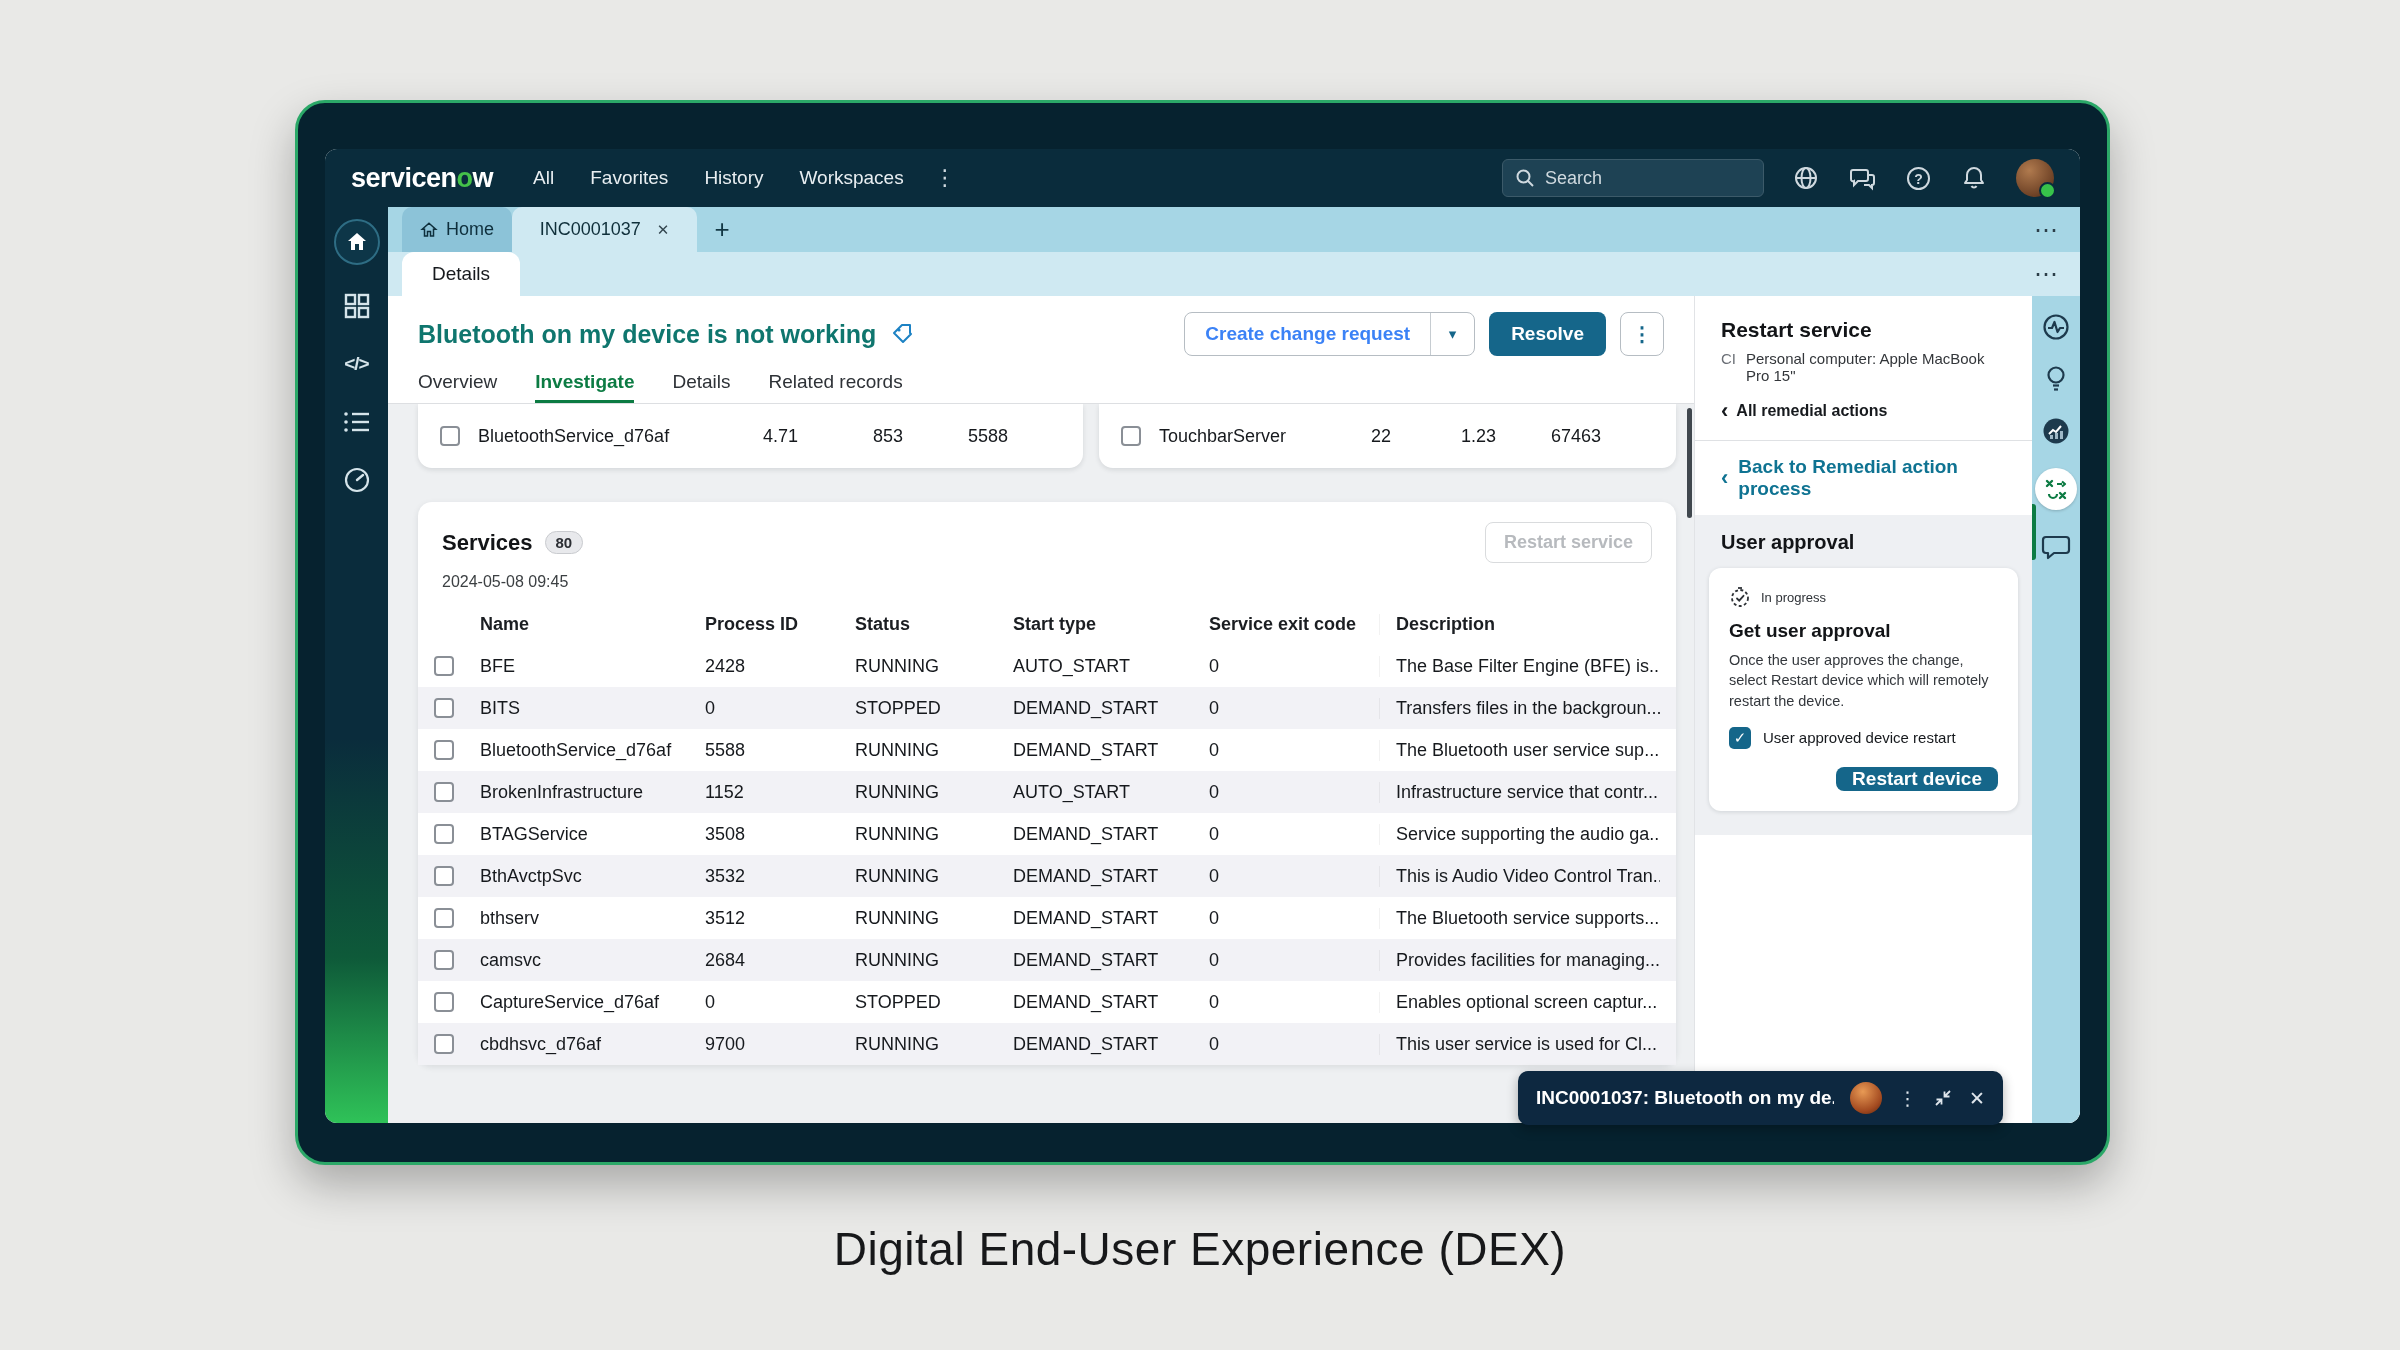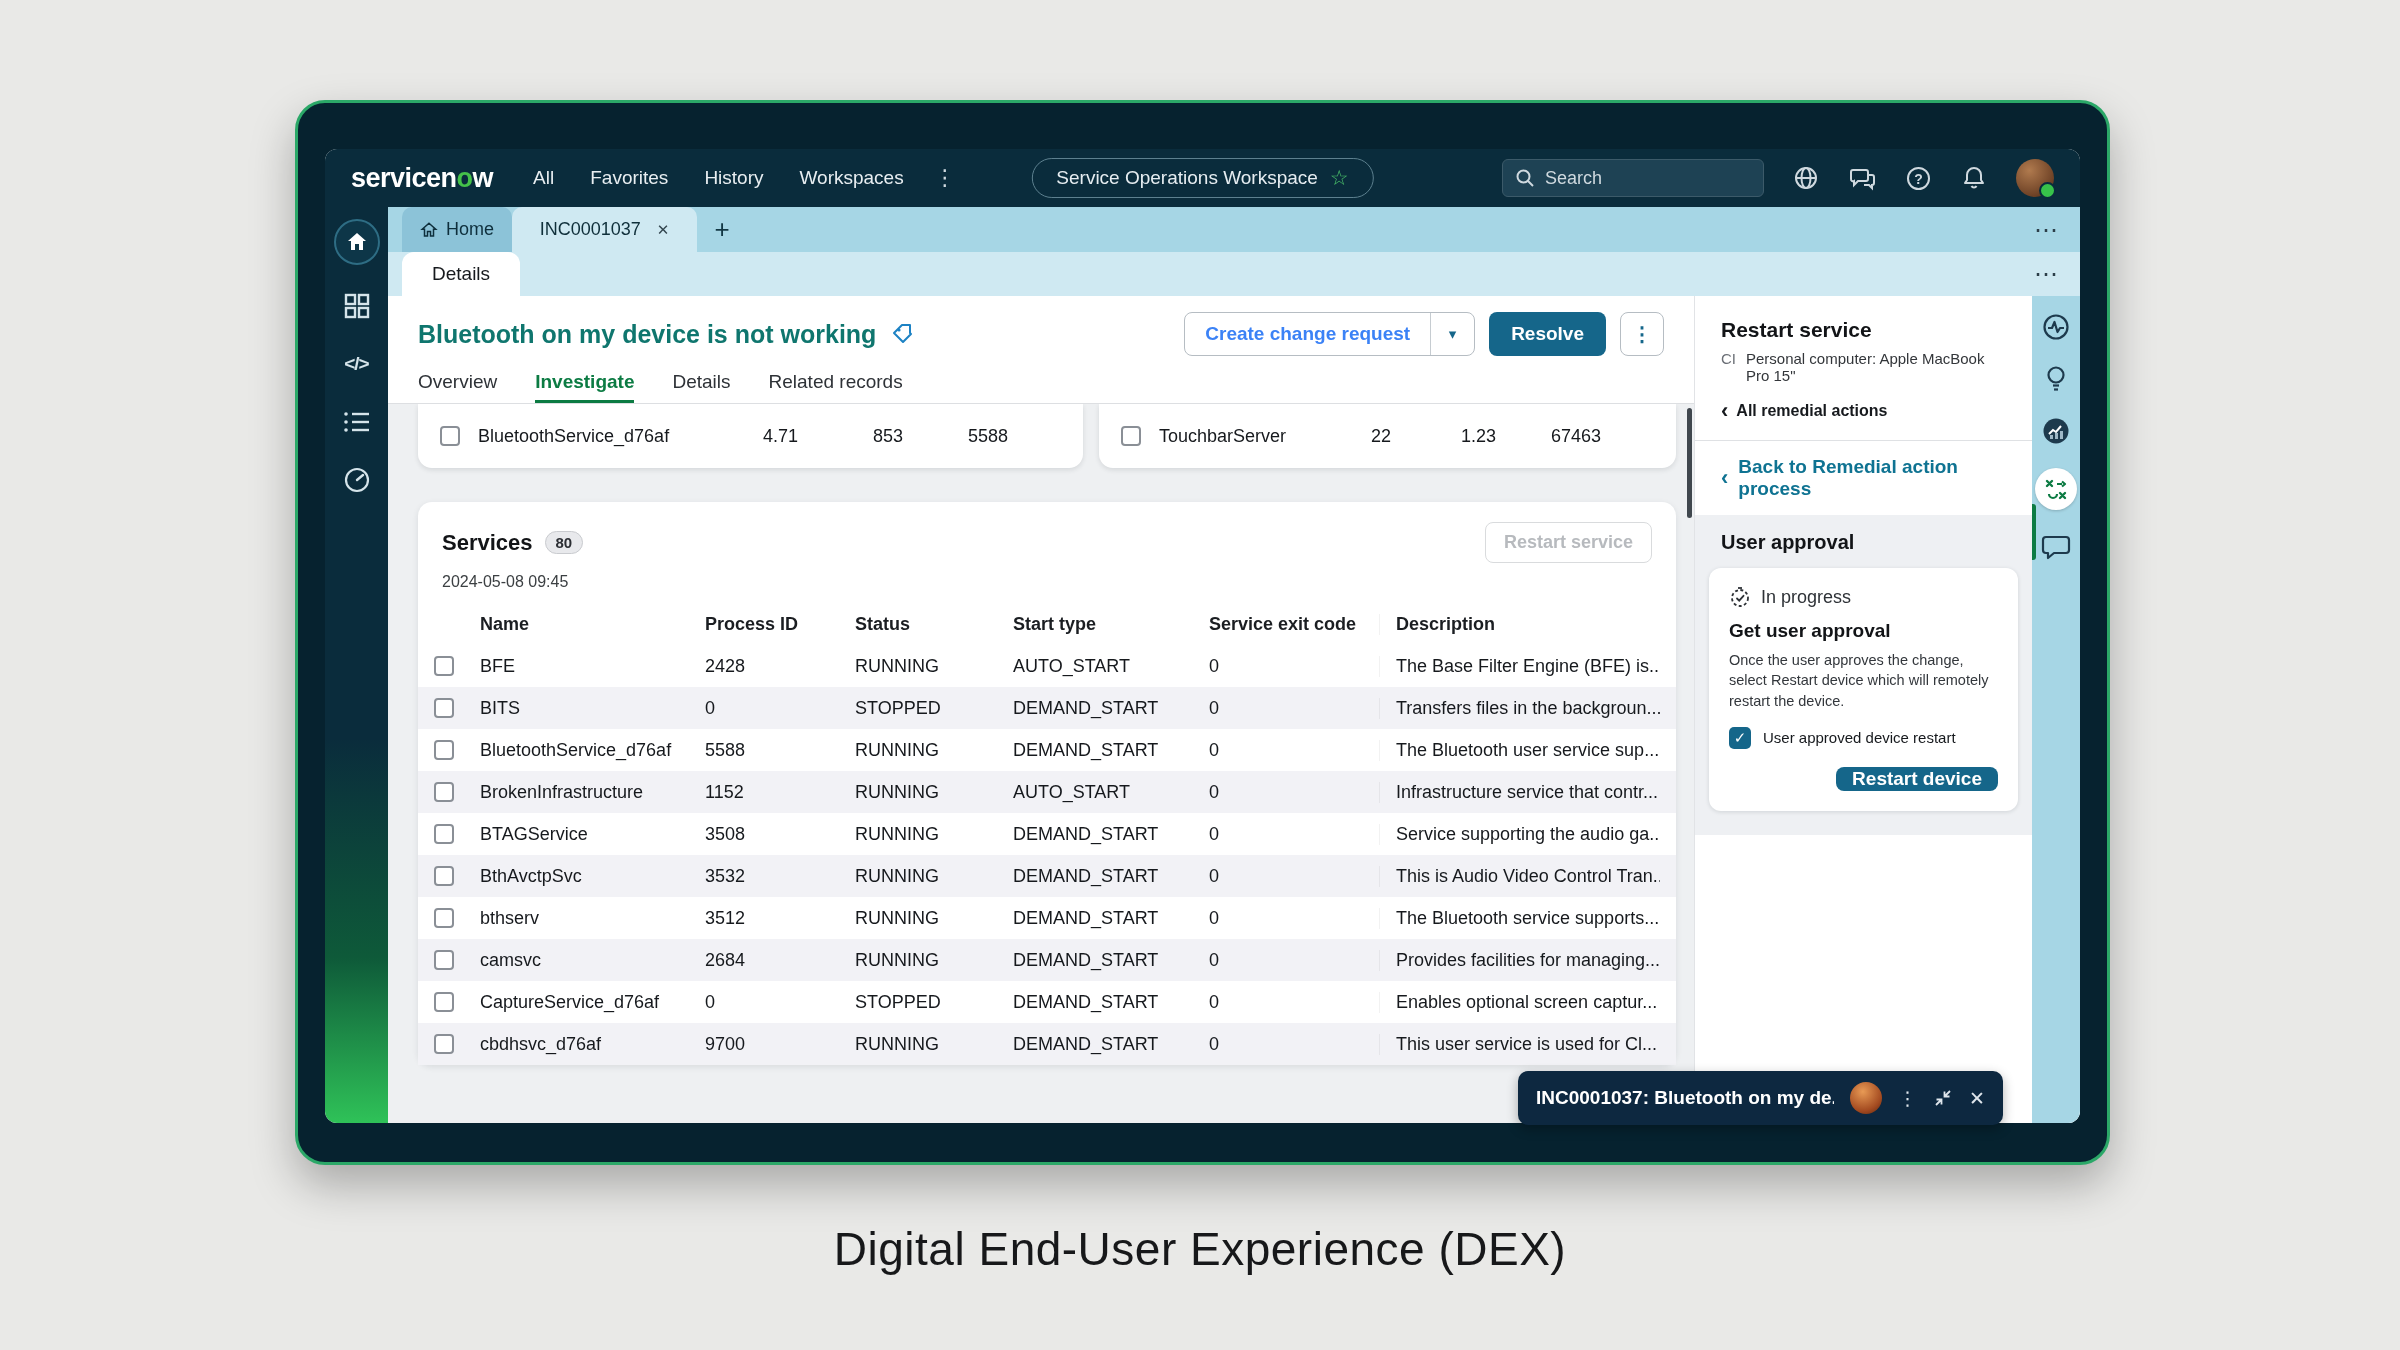--- a/index.html
+++ b/index.html
@@ -121,21 +121,21 @@
   .rp-h { font-size:21px; font-weight:bold; color:#121417; margin-bottom:8px; }
   .rp-ci { font-size:15px; color:#33363a; display:flex; gap:10px; }
   .rp-ci .lbl { color:#6b6f76; }
   .rp-allactions { margin-top:16px; font-size:16px; font-weight:bold; color:#16191d; display:flex; align-items:center; gap:8px; }
   .chev { font-size:22px; font-weight:bold; line-height:1; }
   .rp-divider { height:1px; background:#dfe1e4; }
   .rp-back { padding:15px 26px; font-size:19px; font-weight:bold; color:#0f7392; display:flex; align-items:center; gap:10px; }
   .rp-gray { background:#eef0f3; padding:8px 14px 24px 14px; }
   .rp-section-h { font-size:20px; font-weight:bold; color:#121417; padding:8px 12px 14px 12px; }
   .ap-card { background:#ffffff; border-radius:12px; box-shadow:0 1px 4px rgba(30,40,50,.14); padding:18px 20px 20px 20px; }
-  .ap-status { display:flex; align-items:center; gap:10px; font-size:18px; color:#2e3237; }
+  .ap-status { display:flex; align-items:center; gap:10px; font-size:13px; color:#2e3237; }
   .ap-title { font-size:19px; font-weight:bold; color:#121417; margin:12px 0 8px 0; }
   .ap-body { font-size:14.5px; line-height:1.4; color:#33373c; }
   .ap-check { display:flex; align-items:center; gap:12px; margin-top:16px; }
   .cb-checked { width:22px; height:22px; background:#15668a; border-radius:5px; color:#fff; font-size:15px;
     display:flex; align-items:center; justify-content:center; }
   .ap-check label { font-size:15px; color:#16191d; }
   .ap-btnrow { display:flex; justify-content:flex-end; margin-top:18px; }
   .btn-sm { background:#15668a; color:#fff; font-weight:bold; font-size:19px; border-radius:8px; padding:1px 16px; }
   .rp-fill { flex:1; background:#ffffff; }
 
@@ -168,24 +168,20 @@
 
     <div id="topnav">
       <div class="logo"><span>servicen</span><span class="o">o</span><span>w</span></div>
       <div id="nav-items">
           <div class="nav-item">All</div>
           <div class="nav-item">Favorites</div>
           <div class="nav-item">History</div>
           <div class="nav-item">Workspaces</div>
         </div>
       <div class="nav-kebab">⋮</div>
-      <div class="nav-pill">
-        <span>Service Operations Workspace</span>
-        <span class="star">☆</span>
-      </div>
       <div id="nav-right">
         <div class="searchbox">
           <span>
             <svg width="20" height="20" viewBox="0 0 20 20">
                 <circle cx="8.5" cy="8.5" r="6" fill="none" stroke="#cfd9df" stroke-width="2"></circle>
                 <line x1="13" y1="13" x2="18" y2="18" stroke="#cfd9df" stroke-width="2"></line>
               </svg>
           </span>
           <input placeholder="Search" style="">
         </div>

